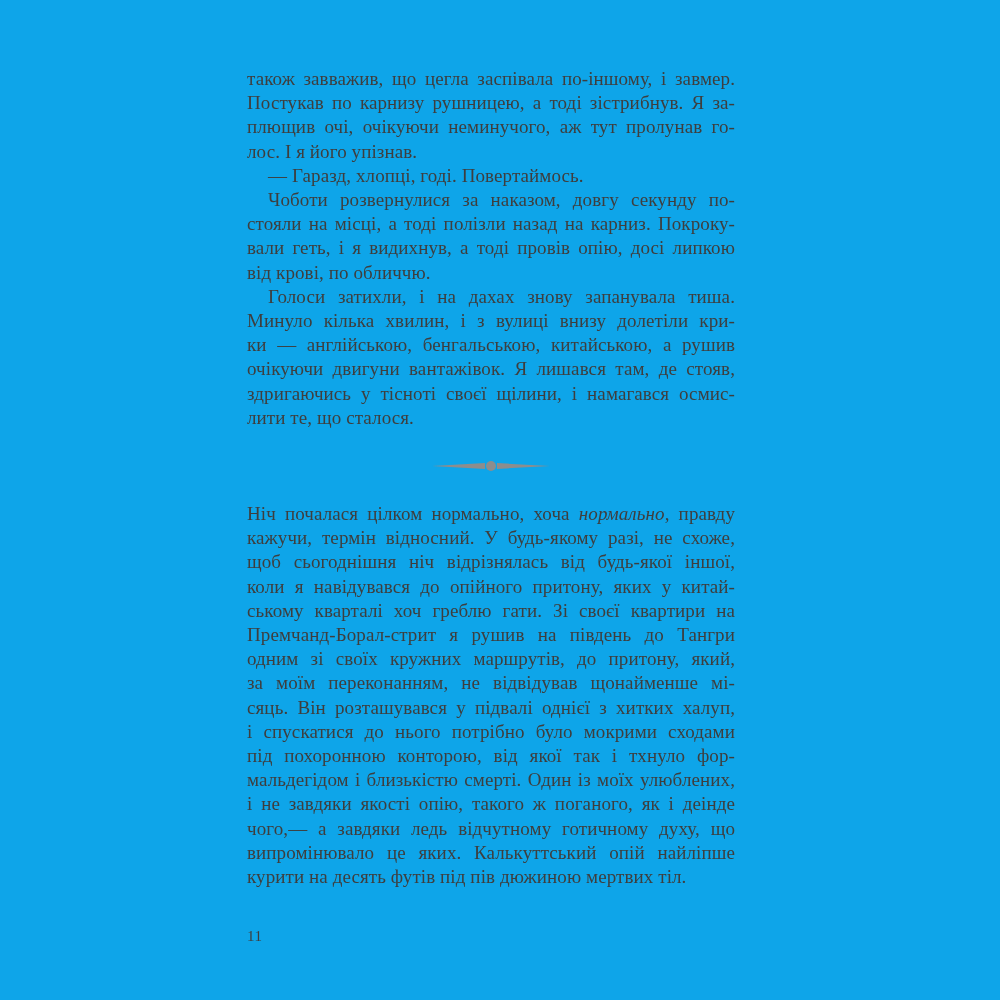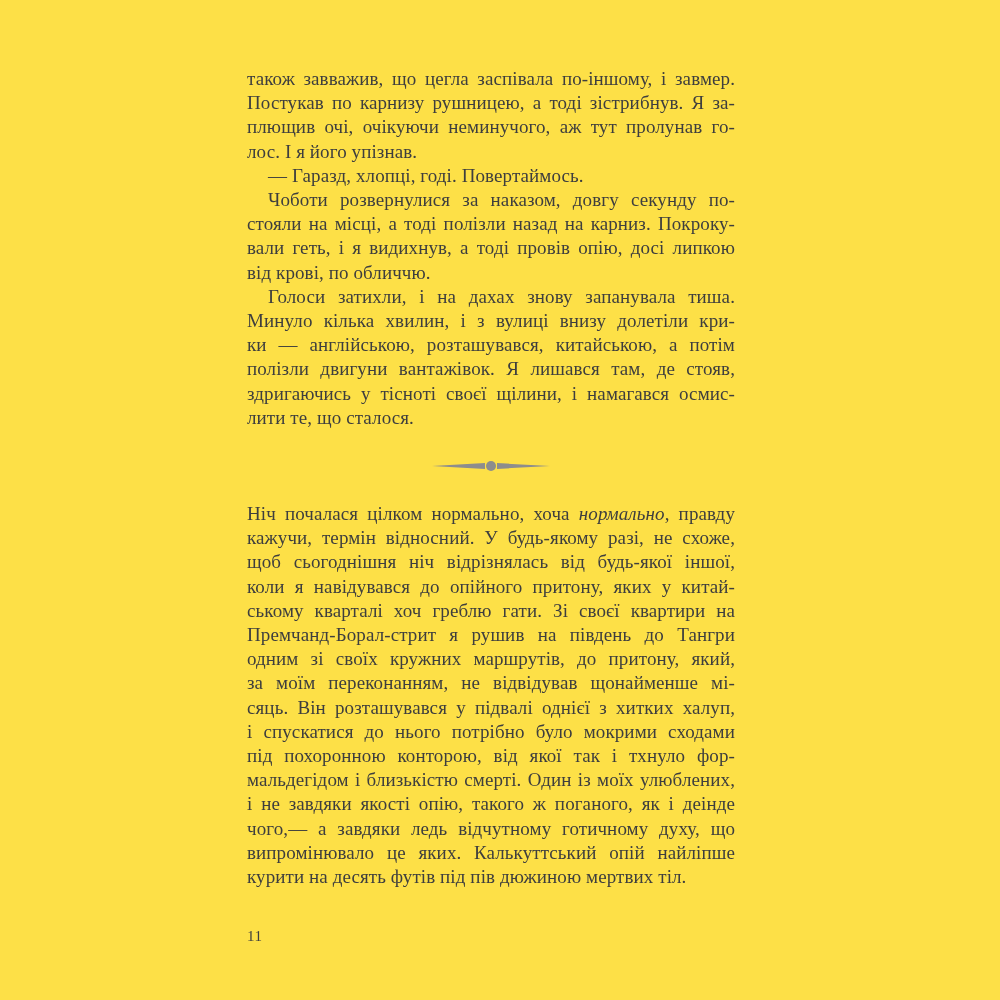--- a/index.html
+++ b/index.html
@@ -4,21 +4,21 @@
 <style>
   html, body {
     margin: 0;
     padding: 0;
     background: #ffffff;
   }
   .page {
     position: relative;
     width: 1000px;
     height: 1000px;
-    background: #fde047;
+    background: #0ea5e9;
     overflow: hidden;
     font-family: "Liberation Serif", "DejaVu Serif", serif;
     color: var(--ink, #3e3e3e);
   }
   .textblock {
     position: absolute;
     left: 247px;
     top: 67px;
     width: 488px;
     font-size: 19px;
@@ -71,22 +71,22 @@
       <div class="line">Постукав по карнизу рушницею, а тоді зістрибнув. Я за-</div>
       <div class="line">плющив очі, очікуючи неминучого, аж тут пролунав го-</div>
       <div class="line para-end">лос. І я його упізнав.</div>
       <div class="line indent para-end">— Гаразд, хлопці, годі. Повертаймось.</div>
       <div class="line indent">Чоботи розвернулися за наказом, довгу секунду по-</div>
       <div class="line">стояли на місці, а тоді полізли назад на карниз. Покроку-</div>
       <div class="line">вали геть, і я видихнув, а тоді провів опію, досі липкою</div>
       <div class="line para-end">від крові, по обличчю.</div>
       <div class="line indent">Голоси затихли, і на дахах знову запанувала тиша.</div>
       <div class="line">Минуло кілька хвилин, і з вулиці внизу долетіли кри-</div>
-      <div class="line">ки — англійською, розташувався, китайською, а потім</div>
-      <div class="line">полізли двигуни вантажівок. Я лишався там, де стояв,</div>
+      <div class="line">ки — англійською, бенгальською, китайською, а рушив</div>
+      <div class="line">очікуючи двигуни вантажівок. Я лишався там, де стояв,</div>
       <div class="line">здригаючись у тісноті своєї щілини, і намагався осмис-</div>
       <div class="line para-end">лити те, що сталося.</div>
   <div class="divider-wrap">
     <svg width="118" height="14" viewBox="0 0 118 14" aria-hidden="true">
       <polygon points="0,7 53,4.1 53,9.9"></polygon>
       <circle cx="59" cy="7" r="5"></circle>
       <polygon points="65,4.1 118,7 65,9.9"></polygon>
     </svg>
   </div>
 <div class="line">Ніч почалася цілком нормально, хоча <em>нормально</em>, правду</div>

